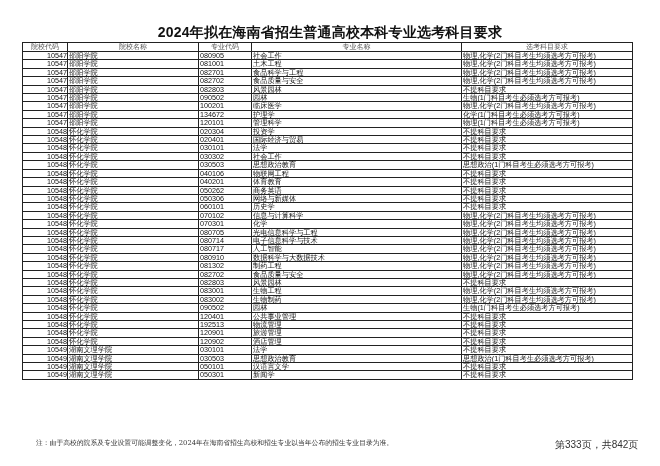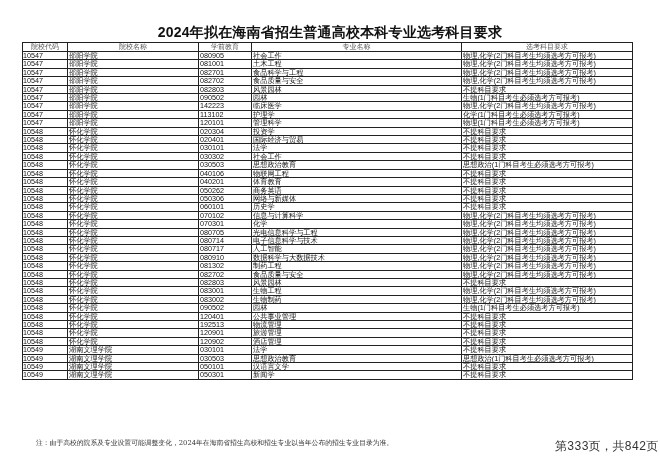--- a/index.html
+++ b/index.html
@@ -14,44 +14,44 @@
   table.grid col.c1 { width: 45px; }
   table.grid col.c2 { width: 131px; }
   table.grid col.c3 { width: 53px; }
   table.grid col.c4 { width: 210px; }
   table.grid col.c5 { width: 171px; }
   table.grid th { font-family: "DejaVu Serif", "Liberation Serif", serif; font-weight: normal;
                   font-size: 7px; color: #555; height: 8px; line-height: 8px; padding: 0;
                   border: 1px solid #222; text-align: center; white-space: nowrap; overflow: hidden; }
   table.grid td { font-size: 7.2px; height: 7.4px; line-height: 7.4px; padding: 0 0 0 1px;
                   border: 1px solid #222; white-space: nowrap; overflow: hidden; color: #111; }
-  table.grid td.code { text-align: left; padding: 0; }
+  table.grid td.code { text-align: right; padding: 0; }
   .note { position: absolute; left: 36px; top: 438px; font-size: 6.8px; color: #333;
           font-family: "DejaVu Serif", "Liberation Serif", serif; white-space: nowrap; }
-  .page { position: absolute; left: 555px; top: 438px; font-size: 12px; color: #333;
-          font-family: Liberation Mono, monospace; white-space: nowrap; }
+  .page { position: absolute; left: 555px; top: 438px; font-size: 10px; color: #333;
+          font-family: Liberation Sans, sans-serif; white-space: nowrap; }
 </style>
 </head>
 <body>
 
 <div class="title">2024年拟在海南省招生普通高校本科专业选考科目要求</div>
 
 <table class="grid">
   <colgroup>
       <col class="c1">
       <col class="c2">
       <col class="c3">
       <col class="c4">
       <col class="c5">
     </colgroup>
   <thead>
     <tr>
       <th>院校代码</th>
       <th>院校名称</th>
-      <th>学前教育</th>
+      <th>专业代码</th>
       <th>专业名称</th>
       <th>选考科目要求</th>
     </tr>
   </thead>
   <tbody id="tbody">
       <tr>
         <td class="code">10547</td>
         <td>邵阳学院</td>
         <td>080905</td>
         <td>社会工作</td>
@@ -88,28 +88,28 @@
       <tr>
         <td class="code">10547</td>
         <td>邵阳学院</td>
         <td>090502</td>
         <td>园林</td>
         <td>生物(1门科目考生必须选考方可报考)</td>
       </tr>
       <tr>
         <td class="code">10547</td>
         <td>邵阳学院</td>
-        <td>142223</td>
+        <td>100201</td>
         <td>临床医学</td>
         <td>物理,化学(2门科目考生均须选考方可报考)</td>
       </tr>
       <tr>
         <td class="code">10547</td>
         <td>邵阳学院</td>
-        <td>113102</td>
+        <td>134672</td>
         <td>护理学</td>
         <td>化学(1门科目考生必须选考方可报考)</td>
       </tr>
       <tr>
         <td class="code">10547</td>
         <td>邵阳学院</td>
         <td>120101</td>
         <td>管理科学</td>
         <td>物理(1门科目考生必须选考方可报考)</td>
       </tr>

